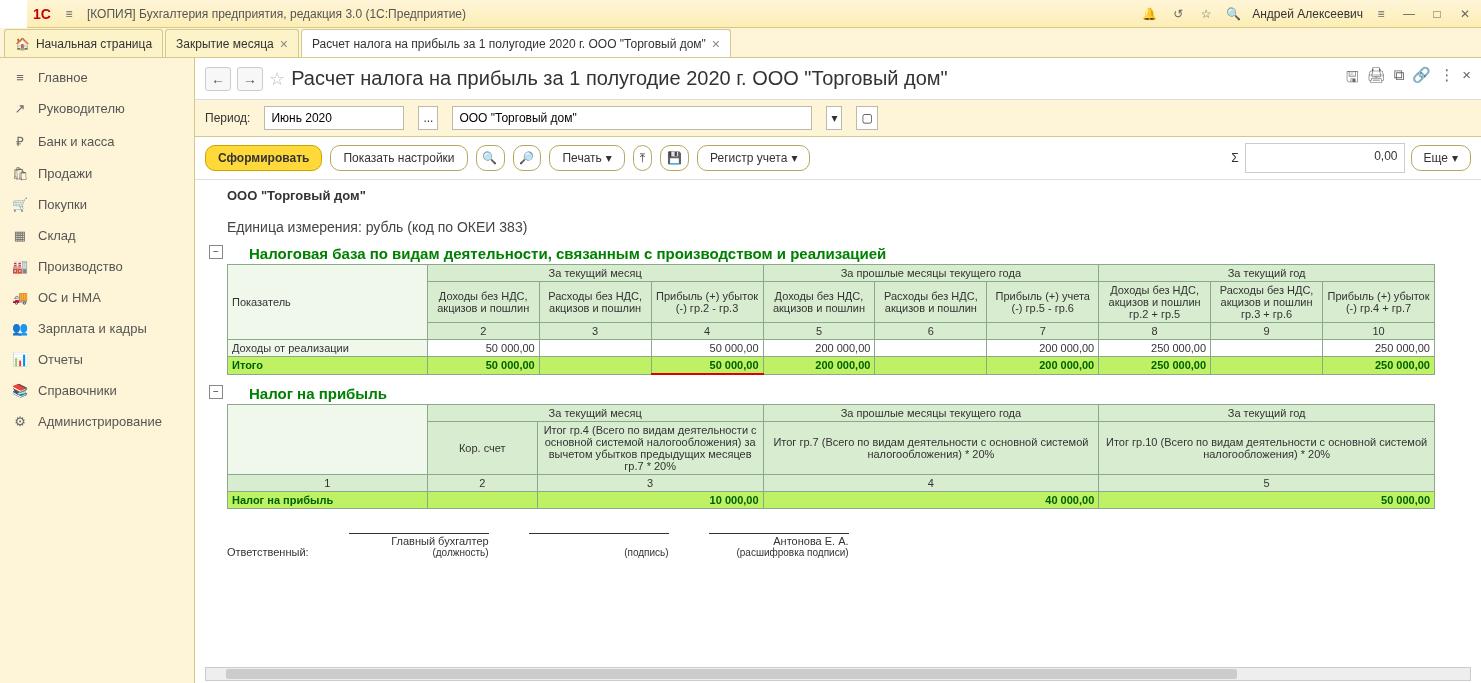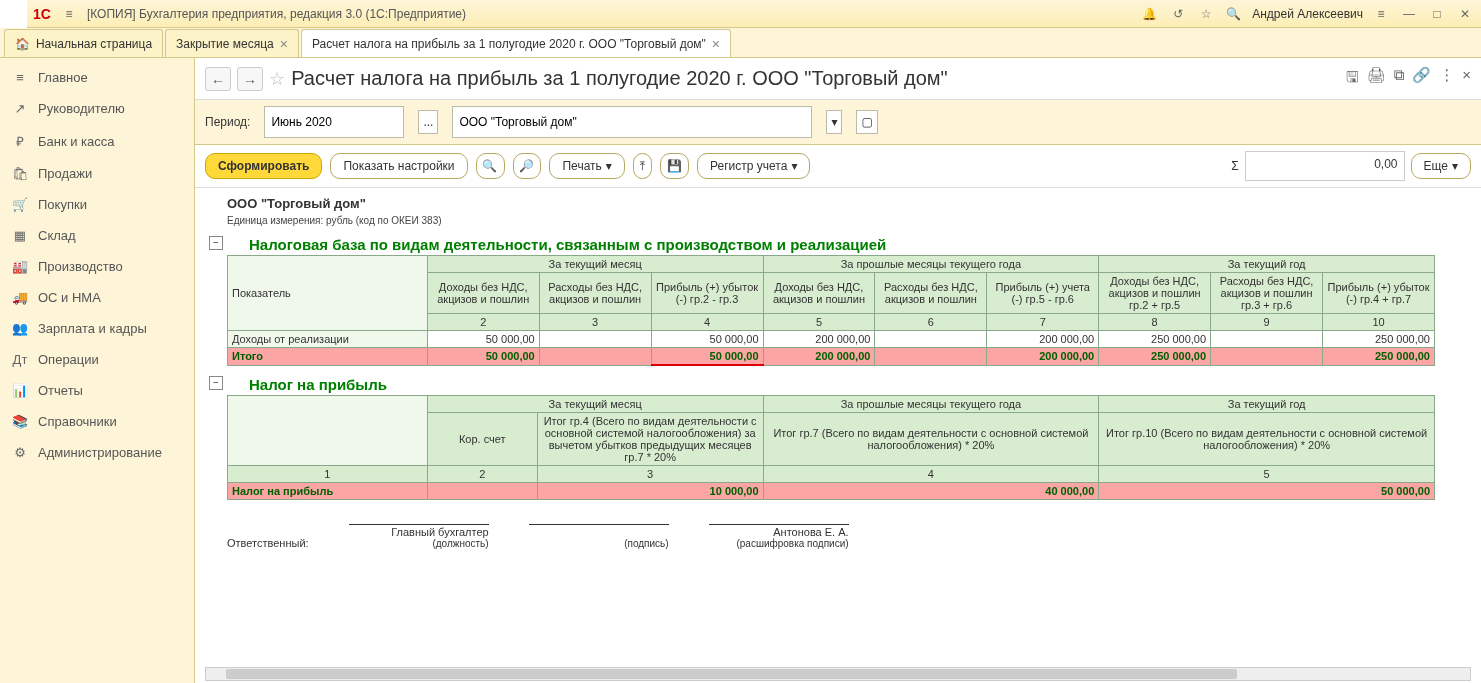--- a/index.html
+++ b/index.html
@@ -18,41 +18,41 @@
 .sidebar .ic { width: 16px; text-align: center; color: #666; }
 .content { flex: 1; display: flex; flex-direction: column; overflow: hidden; }
 .hdrrow { display: flex; align-items: center; gap: 6px; padding: 8px 10px; border-bottom: 1px solid #ddd; }
 .navbtn { width: 26px; height: 24px; border: 1px solid #ccc; background: #f7f7f7; border-radius: 3px; display: flex; align-items: center; justify-content: center; cursor: pointer; font-size: 14px; color: #555; }
 .star { color: #bbb; font-size: 18px; cursor: pointer; }
 .doctitle { font-size: 20px; color: #333; }
 .hdricons { margin-left: auto; display: flex; gap: 8px; color: #666; }
 .hdricons span { cursor: pointer; font-size: 15px; }
 .toolbar { background: #fef5d8; padding: 6px 10px; display: flex; align-items: center; gap: 14px; border-bottom: 1px solid #d4c88a; }
 .lbl { font-size: 12px; }
-.inp { height: 32px; border: 1px solid #bba; background: #fff; padding: 0 6px; font-size: 12px; }
+.inp { height: 24px; border: 1px solid #bba; background: #fff; padding: 0 6px; font-size: 12px; }
 .sbtn { height: 24px; border: 1px solid #bba; background: #fff; padding: 0 4px; cursor: pointer; font-size: 12px; display: flex; align-items: center; }
 .toolbar2 { padding: 6px 10px; display: flex; align-items: center; gap: 8px; border-bottom: 1px solid #ddd; }
 .btn { height: 26px; border: 1px solid #b5a860; background: #fff; padding: 0 12px; border-radius: 10px; cursor: pointer; font-size: 12px; display: flex; align-items: center; gap: 4px; }
 .btn.primary { background: #ffd83a; border-color: #c9a800; font-weight: bold; }
 .sumbox { margin-left: auto; display: flex; align-items: center; gap: 6px; }
 .sumbox .sum { width: 160px; text-align: right; border: 1px solid #ccc; height: 30px; padding: 0 6px; line-height: 24px; }
 .report { flex: 1; overflow: auto; padding: 4px 10px 10px 10px; background: #fff; position: relative; }
 .orgline { font-weight: bold; font-size: 13px; margin: 4px 0 2px 22px; }
 .rtitle { font-weight: bold; font-size: 15px; margin: 0 0 2px 22px; }
-.unit { font-size: 10px; color: #444; margin: 4px 0 10px 22px; }
+.unit { font-size: 14px; color: #444; margin: 16px 0 10px 22px; }
 .section { color: #008000; font-weight: bold; font-size: 15px; margin: 2px 0 2px 22px; }
 .tblwrap { margin-left: 22px; position: relative; }
 .collapse { position: absolute; left: -18px; top: 0; width: 14px; height: 14px; border: 1px solid #888; font-size: 10px; line-height: 12px; text-align: center; cursor: pointer; background: #fff; }
 table.rep { border-collapse: collapse; width: 1208px; font-size: 11px; }
 table.rep th, table.rep td { border: 1px solid #8aa88a; padding: 2px 4px; }
 table.rep th { background: #d8ecd0; font-weight: normal; text-align: center; }
 table.rep .lh { text-align: left; background: #f0f8ec; }
 table.rep .num { text-align: right; }
 table.rep .tot { font-weight: bold; color: #006000; }
-table.rep .tot td { background: #fca5a5; }
+table.rep .tot td { background: #bef264; }
 .redcell { border-bottom: 2px solid #d00 !important; }
 .sign { margin: 24px 0 0 22px; display: flex; gap: 40px; font-size: 11px; align-items: flex-end; }
 .sig-col { text-align: right; }
 .sig-line { border-top: 1px solid #333; padding-top: 1px; min-width: 140px; }
 .sig-cap { font-size: 10px; }
 .scrollbar { position: absolute; bottom: 2px; left: 10px; right: 10px; height: 14px; background: #eee; border: 1px solid #ccc; }
 .scrollbar .thumb { position: absolute; left: 20px; width: 80%; top: 1px; bottom: 1px; background: #ccc; border-radius: 2px; }
 </style>
 </head>
 <body>
@@ -119,24 +119,20 @@
       </div>
     <div class="item">
         <span class="ic">🚚</span>
         <span>ОС и НМА</span>
       </div>
     <div class="item">
         <span class="ic">👥</span>
         <span>Зарплата и кадры</span>
       </div>
     <div class="item">
-        <span class="ic">Дт</span>
-        <span>Операции</span>
-      </div>
-    <div class="item">
         <span class="ic">📊</span>
         <span>Отчеты</span>
       </div>
     <div class="item">
         <span class="ic">📚</span>
         <span>Справочники</span>
       </div>
     <div class="item">
         <span class="ic">⚙</span>
         <span>Администрирование</span>

